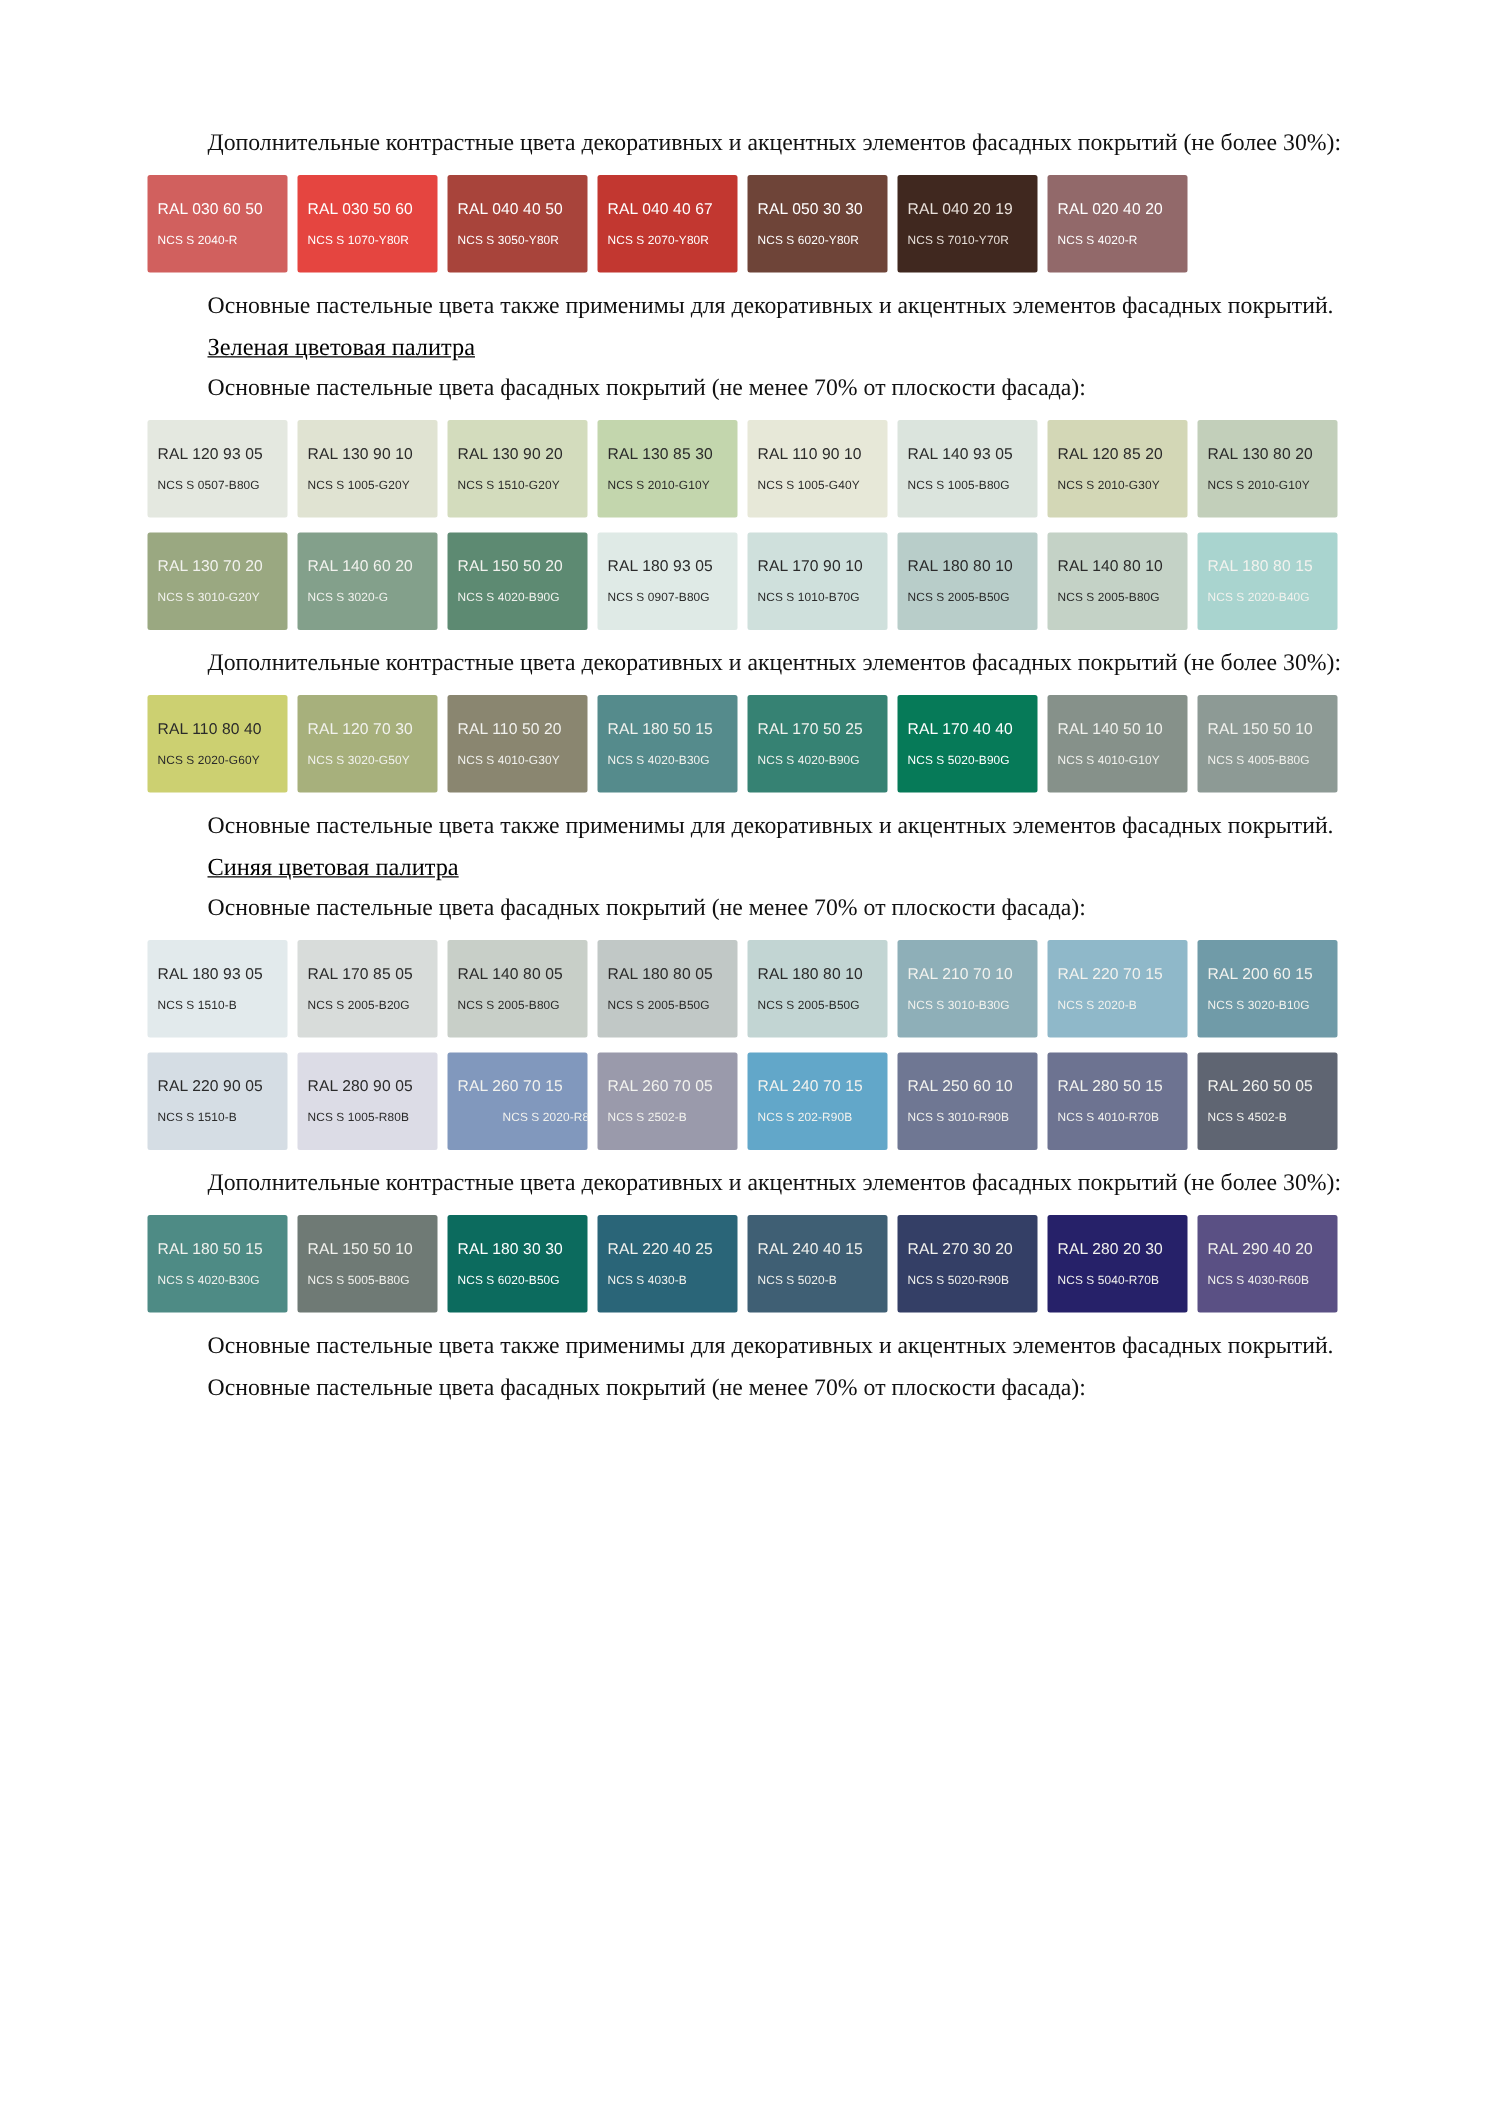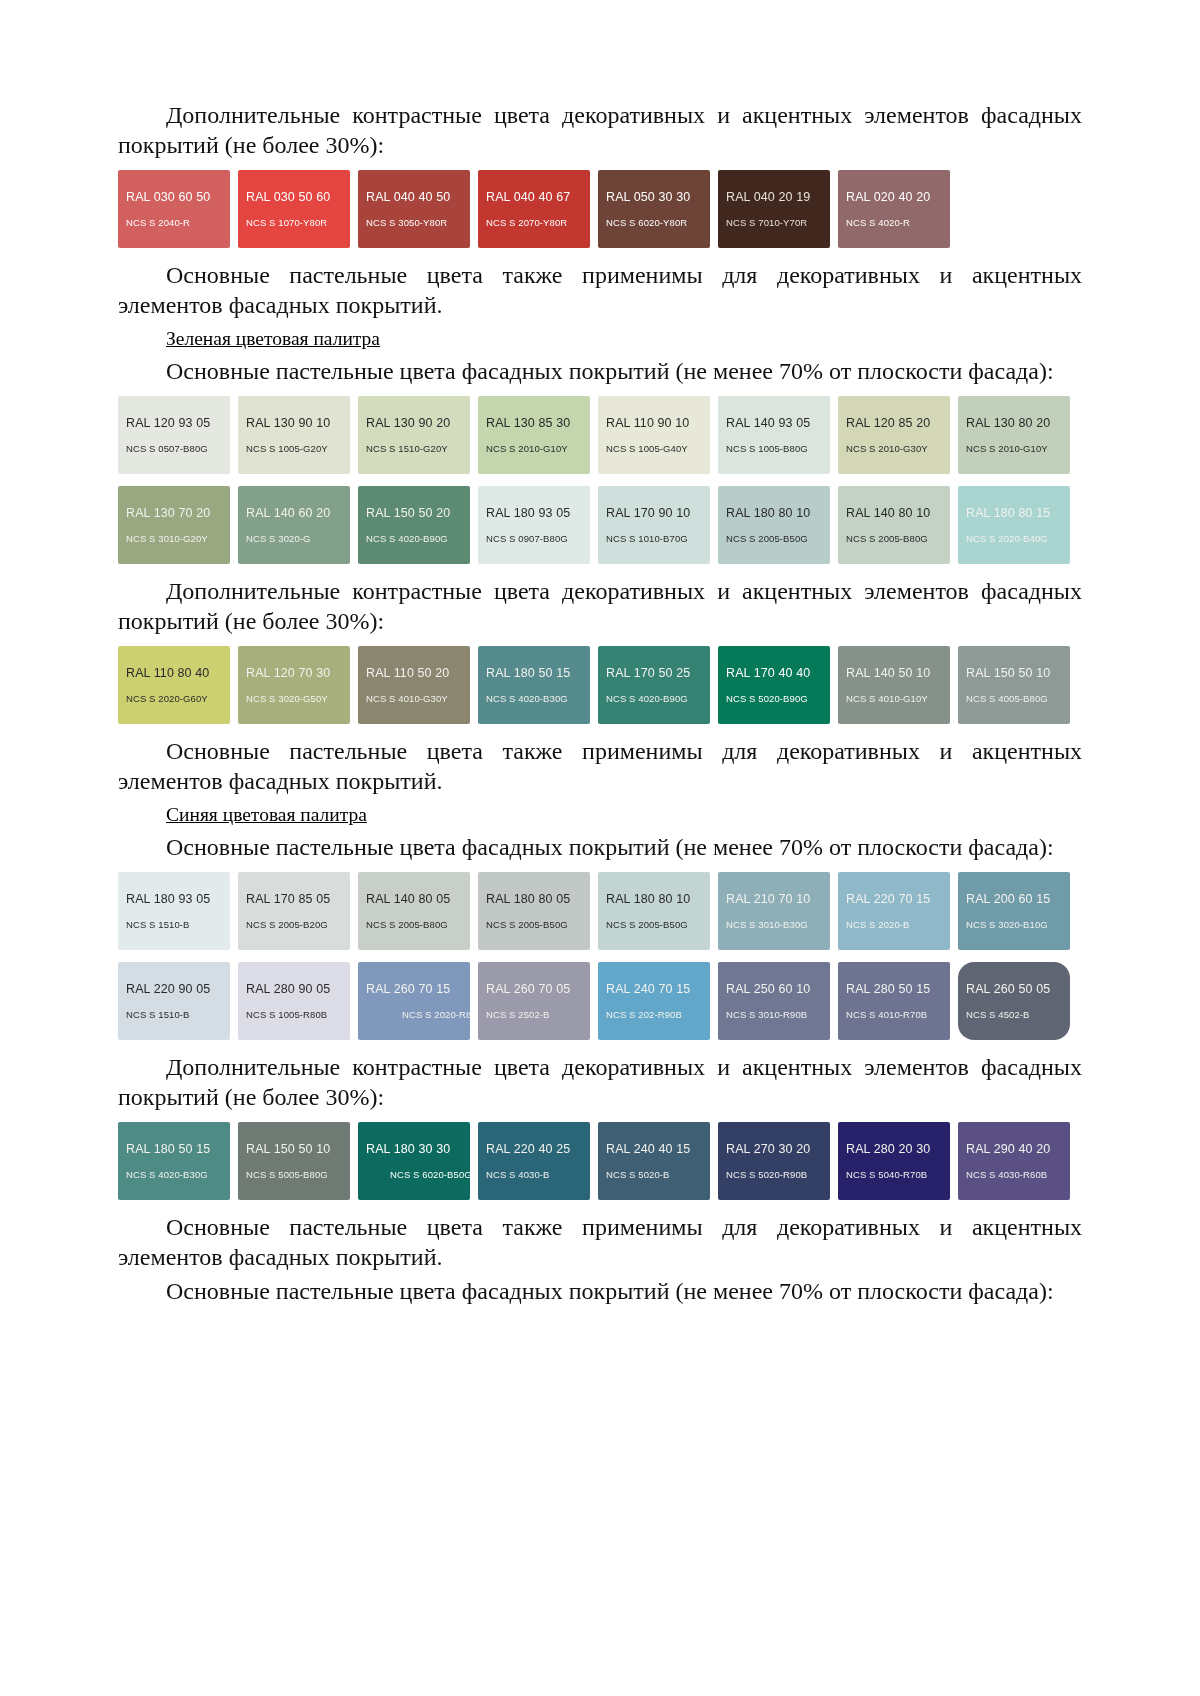--- a/index.html
+++ b/index.html
@@ -17,21 +17,21 @@
   .page {
     position: relative;
     width: 1200px;
     height: 1696px;
     background: #ffffff;
     box-sizing: border-box;
     padding: 100px 118px 0 118px;
   }
   .para {
     font-family: "Liberation Serif", serif;
-    font-size: 24px;
+    font-size: 19px;
     line-height: 30px;
     text-align: justify;
     text-indent: 48px;
     margin: 0 0 4px 0;
     color: #111111;
   }
   .subhead {
     font-family: "Liberation Serif", serif;
     font-size: 19.5px;
     line-height: 30px;
@@ -289,40 +289,40 @@
       <span class="ncs" style="color: rgb(242, 242, 238);">NCS S 202-R90B</span>
     </div>
     <div class="swatch" style="background: rgb(111, 119, 147);">
       <span class="ral" style="color: rgb(242, 242, 238);">RAL 250 60 10</span>
       <span class="ncs" style="color: rgb(242, 242, 238);">NCS S 3010-R90B</span>
     </div>
     <div class="swatch" style="background: rgb(109, 115, 145);">
       <span class="ral" style="color: rgb(242, 242, 238);">RAL 280 50 15</span>
       <span class="ncs" style="color: rgb(242, 242, 238);">NCS S 4010-R70B</span>
     </div>
-    <div class="swatch" style="background: rgb(95, 101, 114); border-radius: 16px;">
+    <div class="swatch" style="background: rgb(95, 101, 114);">
       <span class="ral" style="color: rgb(242, 242, 238);">RAL 260 50 05</span>
       <span class="ncs" style="color: rgb(242, 242, 238);">NCS S 4502-B</span>
     </div>
   </div>
 
   <p class="para">Дополнительные контрастные цвета декоративных и акцентных элементов фасадных покрытий (не более 30%):</p>
 
   <div class="swatch-row">
     <div class="swatch" style="background: rgb(78, 139, 133);">
       <span class="ral" style="color: rgb(242, 242, 238);">RAL 180 50 15</span>
       <span class="ncs" style="color: rgb(242, 242, 238);">NCS S 4020-B30G</span>
     </div>
     <div class="swatch" style="background: rgb(111, 122, 117);">
       <span class="ral" style="color: rgb(242, 242, 238);">RAL 150 50 10</span>
       <span class="ncs" style="color: rgb(242, 242, 238);">NCS S 5005-B80G</span>
     </div>
     <div class="swatch" style="background: rgb(12, 107, 94);">
       <span class="ral" style="color: rgb(255, 255, 255);">RAL 180 30 30</span>
-      <span class="ncs" style="color: rgb(255, 255, 255); margin-left: 24px;">NCS S 6020-B50G</span>
+      <span class="ncs" style="color: rgb(255, 255, 255);">NCS S 6020-B50G</span>
     </div>
     <div class="swatch" style="background: rgb(42, 101, 120);">
       <span class="ral" style="color: rgb(242, 242, 238);">RAL 220 40 25</span>
       <span class="ncs" style="color: rgb(242, 242, 238);">NCS S 4030-B</span>
     </div>
     <div class="swatch" style="background: rgb(63, 95, 116);">
       <span class="ral" style="color: rgb(242, 242, 238);">RAL 240 40 15</span>
       <span class="ncs" style="color: rgb(242, 242, 238);">NCS S 5020-B</span>
     </div>
     <div class="swatch" style="background: rgb(52, 63, 102);">

